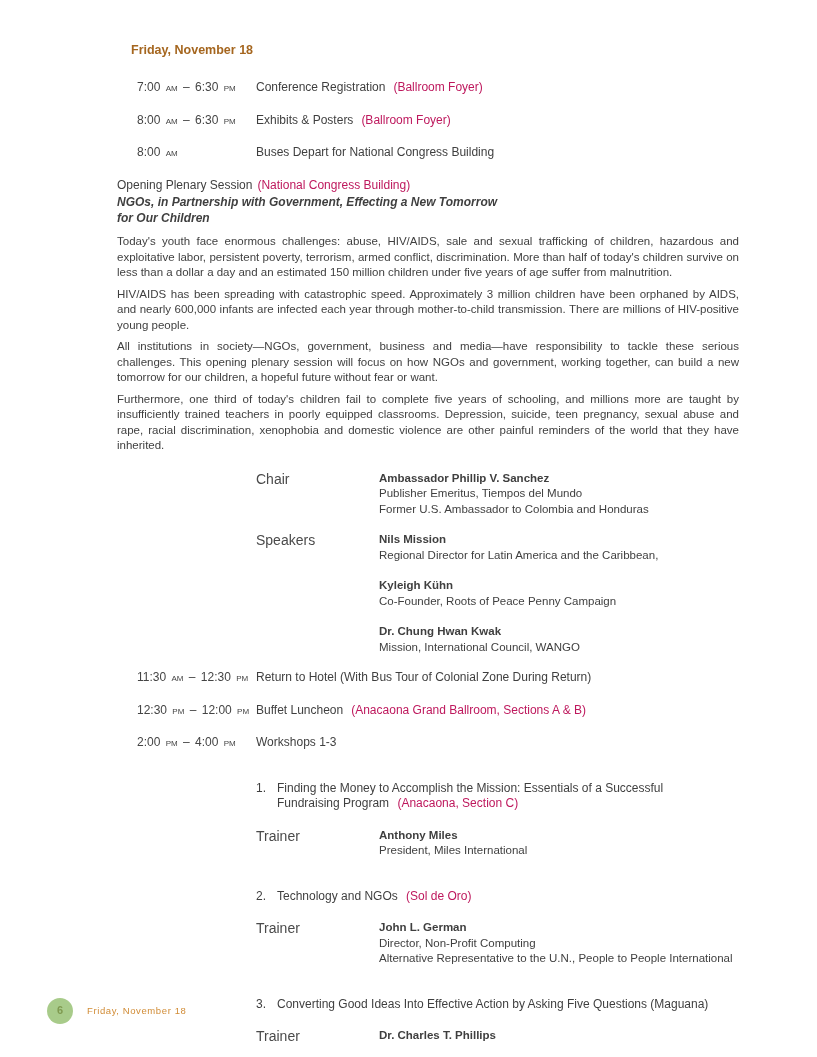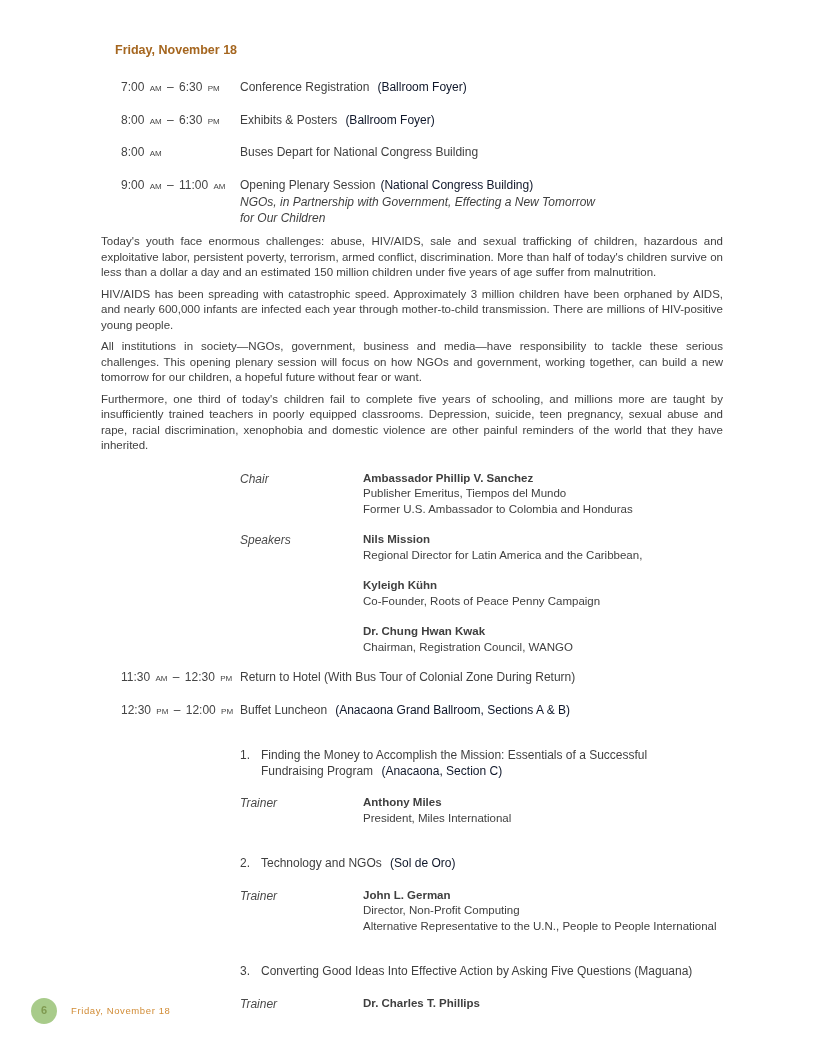--- a/index.html
+++ b/index.html
@@ -6,47 +6,48 @@
   .page{
     position:relative;
     width:765px;height:1057px;
     background:#ffffff;
     font-family:"Liberation Sans","DejaVu Sans",sans-serif;
     color:#3f3f3f;
     font-size:11.5px;
     line-height:15.5px;
     overflow:hidden;
     box-sizing:border-box;
+    margin-left:16px;
   }
   .content{position:absolute;left:101px;top:42px;width:622px;}
   h1.day-heading{
     font-size:12.5px;font-weight:bold;color:#a5661f;
     margin:0 0 22px 14px;line-height:16px;
   }
   .row{display:flex;margin-bottom:17px;}
   .row .time{
     width:139px;flex:0 0 139px;box-sizing:border-box;
     padding-left:20px;
     font-variant:small-caps;
     word-spacing:2px;
     font-size:12px;color:#444;
   }
   .row .main{flex:1;font-size:12px;}
   .title-bold{font-weight:normal;}
-  .loc{color:#0f172a;margin-left:8px;}
+  .loc{color:#be185d;margin-left:8px;}
   .loc-tight{margin-left:5px;}
   .subtitle{
-    font-weight:normal;font-style:italic;font-size:12px;
+    font-weight:bold;font-style:italic;font-size:12px;
     white-space:pre-line;line-height:16px;margin-top:1px;
   }
   .para{ text-align:justify; margin:0 0 6px 0; }
   .para:first-of-type{margin-top:8px;}
   .people{margin:17px 0 0 139px;}
   .person{display:flex;margin-bottom:15px;}
-  .person .role{width:123px;flex:0 0 123px;font-size:12px;color:#4a4a4a;padding-top:1px;font-style:italic;}
+  .person .role{width:123px;flex:0 0 123px;font-size:14px;color:#4a4a4a;padding-top:1px;}
   .person .pname{font-weight:bold;}
   .workshops{margin-left:139px;}
   .workshop-title{display:flex;margin:30px 0 16px 0;font-size:12px;}
   .workshop-title .num{width:21px;flex:0 0 21px;}
   .workshop-title .wt{flex:1;}
   .workshop-title .wt.narrow{max-width:445px;}
   .wsec{margin:0;}
   .footer{position:absolute;left:31px;top:998px;display:flex;align-items:center;}
   .page-circle{
     width:26px;height:26px;border-radius:50%;
@@ -81,21 +82,20 @@
     </div>
 
     <div class="row">
       <div class="time">8:00 am</div>
       <div class="main">
         <span>Buses Depart for National Congress Building</span>
       </div>
     </div>
 
     <div class="row" style="margin-bottom:0;">
-      <div class="time">9:00 am – 11:00 am</div>
       <div class="main">
         <span class="title-bold">Opening Plenary Session</span><span class="loc loc-tight">(National Congress Building)</span>
         <div class="subtitle">NGOs, in Partnership with Government, Effecting a New Tomorrow
 for Our Children</div>
       </div>
     </div>
 
     <p class="para">Today's youth face enormous challenges: abuse, HIV/AIDS, sale and sexual trafficking of children, hazardous and exploitative labor, persistent poverty, terrorism, armed conflict, discrimination. More than half of today's children survive on less than a dollar a day and an estimated 150 million children under five years of age suffer from malnutrition.</p>
     <p class="para">HIV/AIDS has been spreading with catastrophic speed. Approximately 3 million children have been orphaned by AIDS, and nearly 600,000 infants are infected each year through mother-to-child transmission. There are millions of HIV-positive young people.</p>
     <p class="para">All institutions in society—NGOs, government, business and media—have responsibility to tackle these serious challenges. This opening plenary session will focus on how NGOs and government, working together, can build a new tomorrow for our children, a hopeful future without fear or want.</p>
@@ -121,39 +121,45 @@
         <div class="role"></div>
         <div class="pinfo">
           <div class="pname">Kyleigh Kühn</div>
           <div>Co-Founder, Roots of Peace Penny Campaign</div>
         </div>
       </div>
       <div class="person">
         <div class="role"></div>
         <div class="pinfo">
           <div class="pname">Dr. Chung Hwan Kwak</div>
-          <div>Chairman, Registration Council, WANGO</div>
+          <div>Mission, International Council, WANGO</div>
         </div>
       </div>
     </div>
 
     <div class="row" style="margin-top:2px;">
       <div class="time">11:30 am – 12:30 pm</div>
       <div class="main">
         <span>Return to Hotel (With Bus Tour of Colonial Zone During Return)</span>
       </div>
     </div>
 
     <div class="row">
       <div class="time">12:30 pm – 12:00 pm</div>
       <div class="main">
         <span>Buffet Luncheon</span><span class="loc">(Anacaona Grand Ballroom, Sections A &amp; B)</span>
       </div>
     </div>
 
+    <div class="row" style="margin-bottom:0;">
+      <div class="time">2:00 pm – 4:00 pm</div>
+      <div class="main">
+        <span class="title-bold">Workshops 1-3</span>
+      </div>
+    </div>
 
     <div class="workshops">
 
       <div class="wsec">
         <div class="workshop-title">
           <span class="num">1.</span>
           <span class="wt narrow"><span>Finding the Money to Accomplish the Mission: Essentials of a Successful Fundraising Program</span> <span class="loc loc-tight">(Anacaona, Section C)</span></span>
         </div>
         <div class="person">
           <div class="role">Trainer</div>

